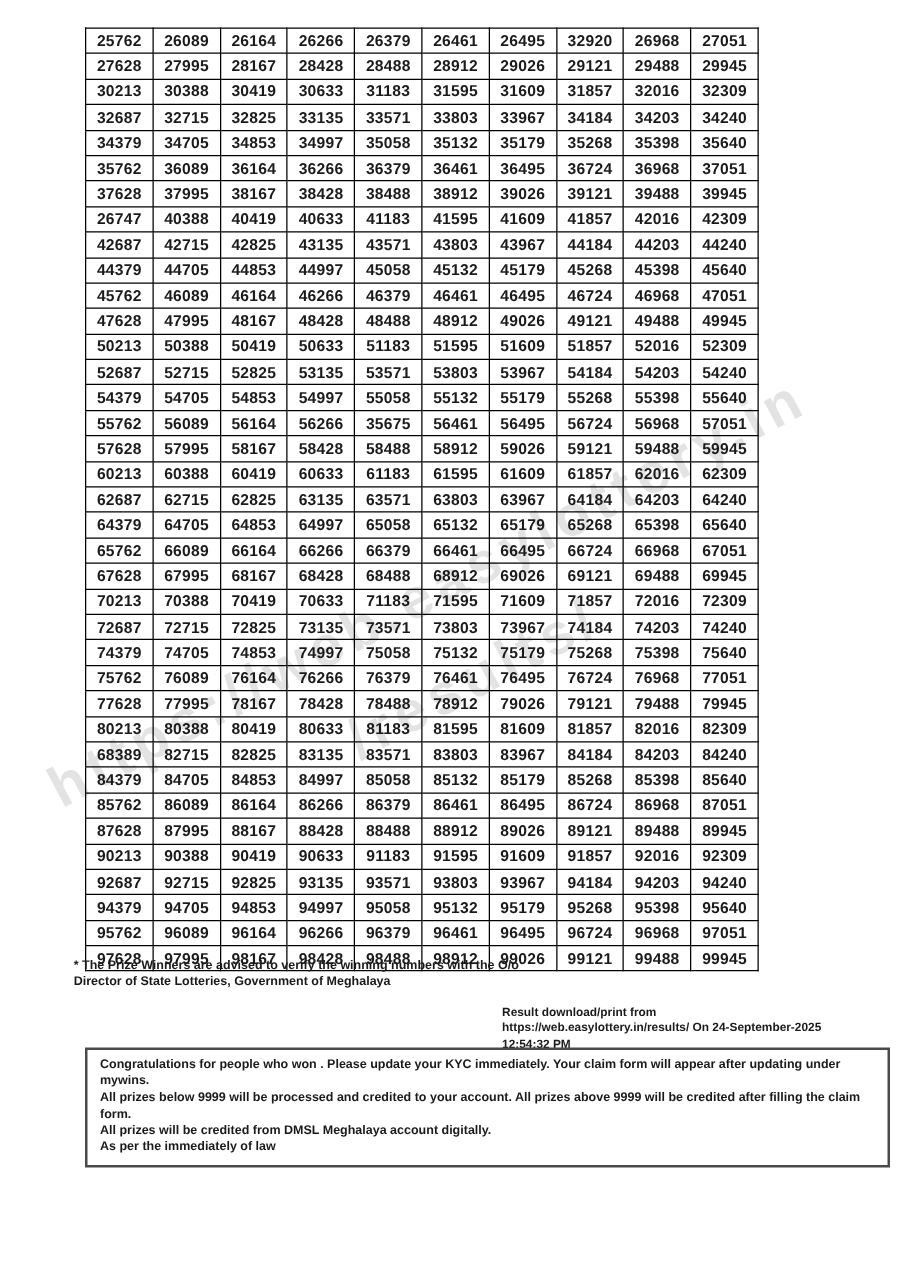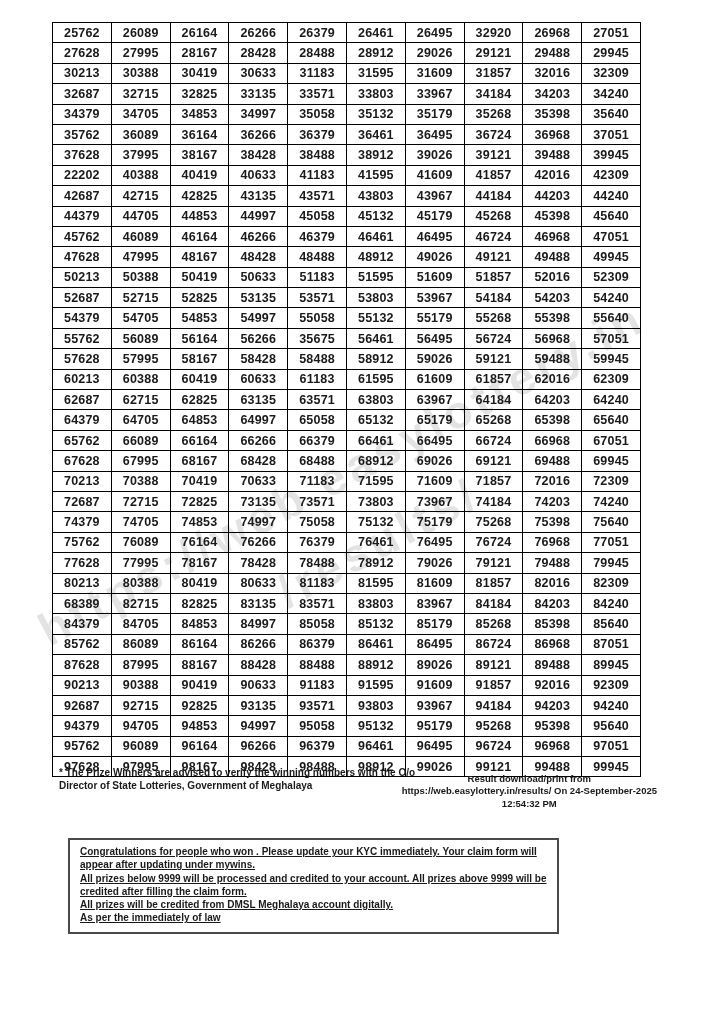--- a/index.html
+++ b/index.html
@@ -8,42 +8,42 @@
     font-family:"Liberation Sans", sans-serif; overflow:hidden;
   }
   .watermark {
     position:absolute; left:20px; top:430px; width:680px;
     transform:rotate(-28deg); transform-origin:50% 50%;
     color:#c9c9c9; opacity:0.5; font-weight:bold; font-size:46px;
     letter-spacing:5px; line-height:1.7; text-align:center;
     white-space:nowrap; pointer-events:none; z-index:1;
   }
   .results-table {
-    position:absolute; left:52px; top:22px; width:589px;
+    position:absolute; left:68px; top:22px; width:539px;
     border-collapse:collapse; table-layout:fixed; z-index:2;
   }
   .results-table td {
     border:1px solid #000000; height:19.4px; padding:0;
     text-align:center; vertical-align:middle;
     font-weight:bold; font-size:12.5px; color:#1a1a1a;
     letter-spacing:0.2px; background:transparent;
   }
   .footer-note {
     position:absolute; left:59px; top:766px; z-index:2;
     font-size:10px; font-weight:bold; color:#1a1a1a; line-height:1.3;
   }
   .footer-download {
-    position:absolute; right:67px; top:773px; z-index:2; text-align:center;
+    position:absolute; right:67px; top:805px; z-index:2; text-align:left;
     font-size:9.5px; font-weight:bold; color:#1a1a1a; line-height:1.3;
   }
   .notice-box {
-    position:absolute; left:68px; top:838px; width:491px; z-index:2;
+    position:absolute; left:68px; top:838px; width:644px; z-index:2;
     box-sizing:border-box; border:2px solid #4a4a4a;
     padding:5px 10px 7px 10px;
-    font-size:10px; font-weight:bold; color:#1a1a1a; line-height:1.33;text-decoration:underline;
+    font-size:10px; font-weight:bold; color:#1a1a1a; line-height:1.33;
   }
   .notice-box p { margin:0; }
 </style>
 </head>
 <body>
 
 <div class="page">
 
   <div class="watermark">
     <div>https://web.easylottery.in</div>
@@ -130,21 +130,21 @@
           <td>38167</td>
           <td>38428</td>
           <td>38488</td>
           <td>38912</td>
           <td>39026</td>
           <td>39121</td>
           <td>39488</td>
           <td>39945</td>
         </tr>
         <tr>
-          <td>22202</td>
+          <td>26747</td>
           <td>40388</td>
           <td>40419</td>
           <td>40633</td>
           <td>41183</td>
           <td>41595</td>
           <td>41609</td>
           <td>41857</td>
           <td>42016</td>
           <td>42309</td>
         </tr>

